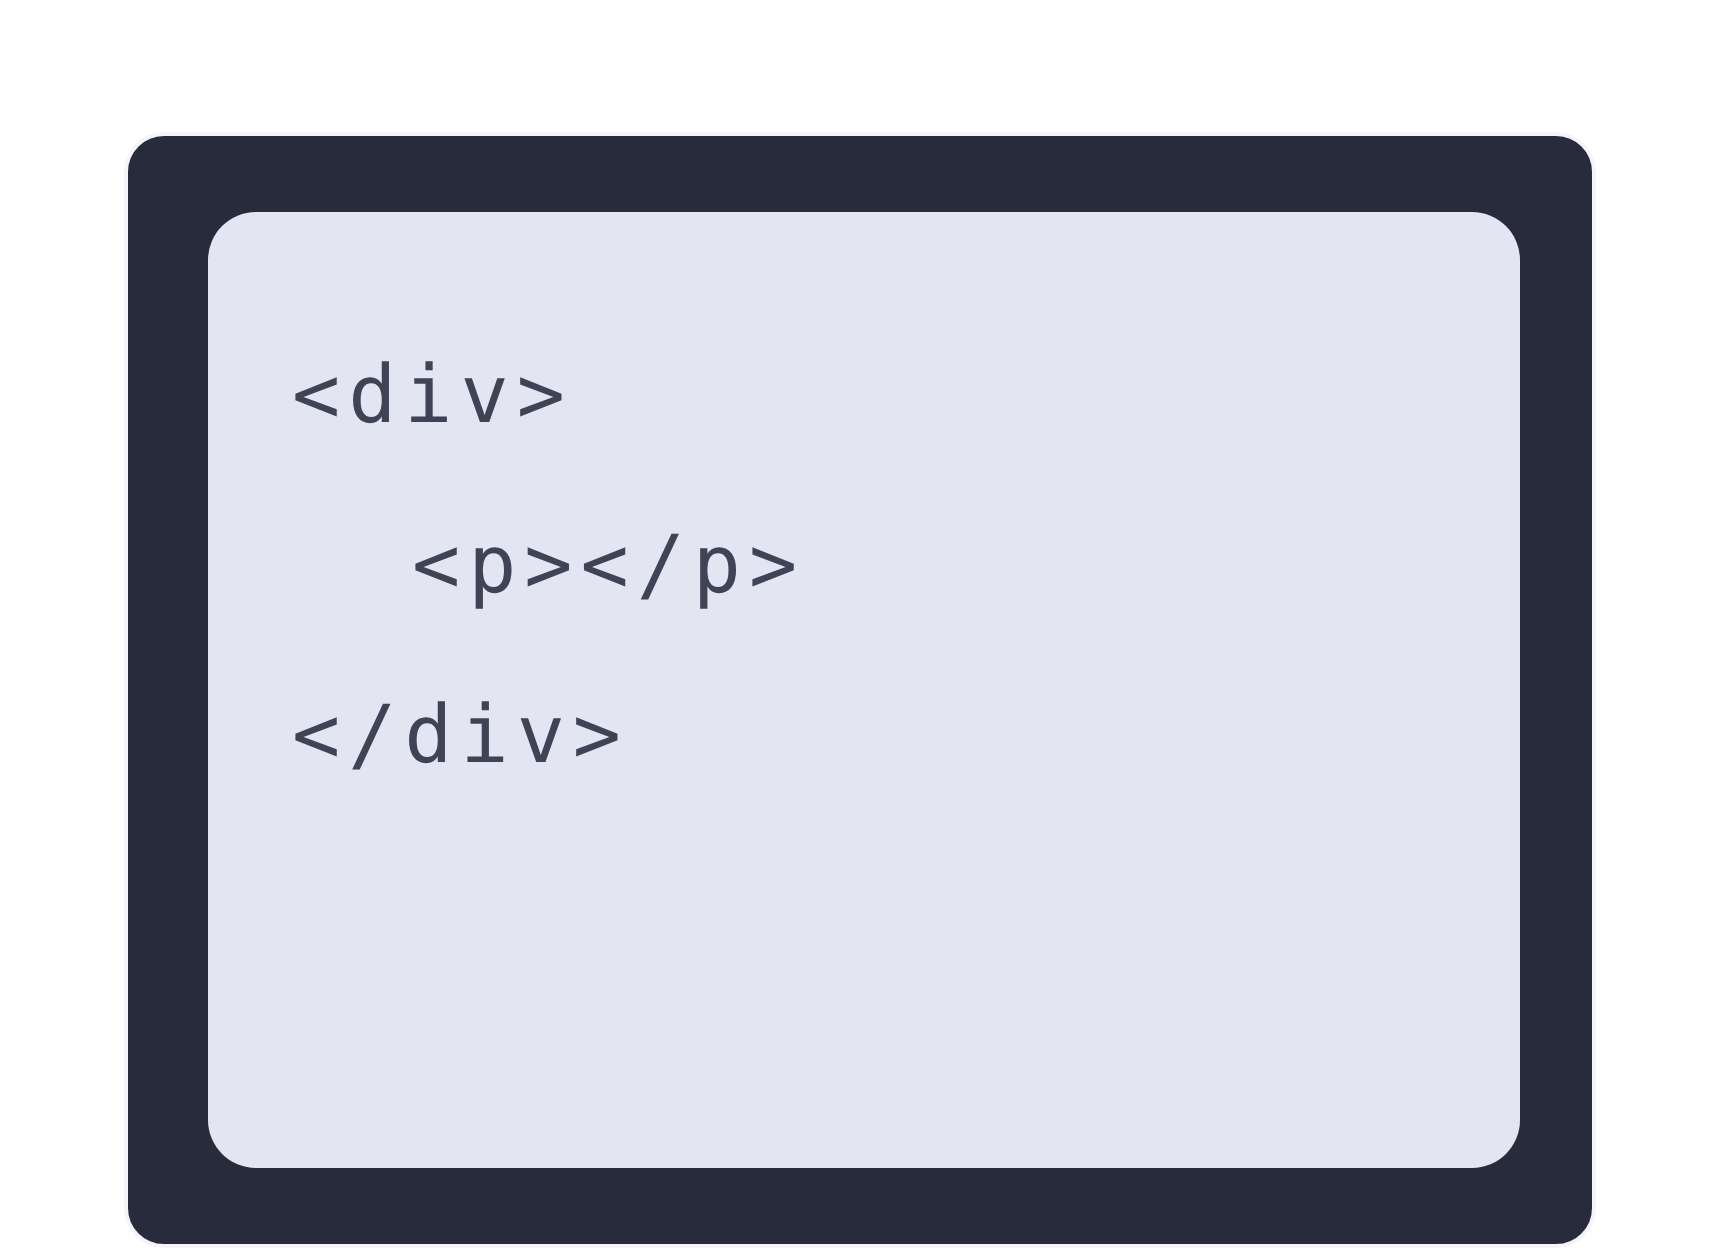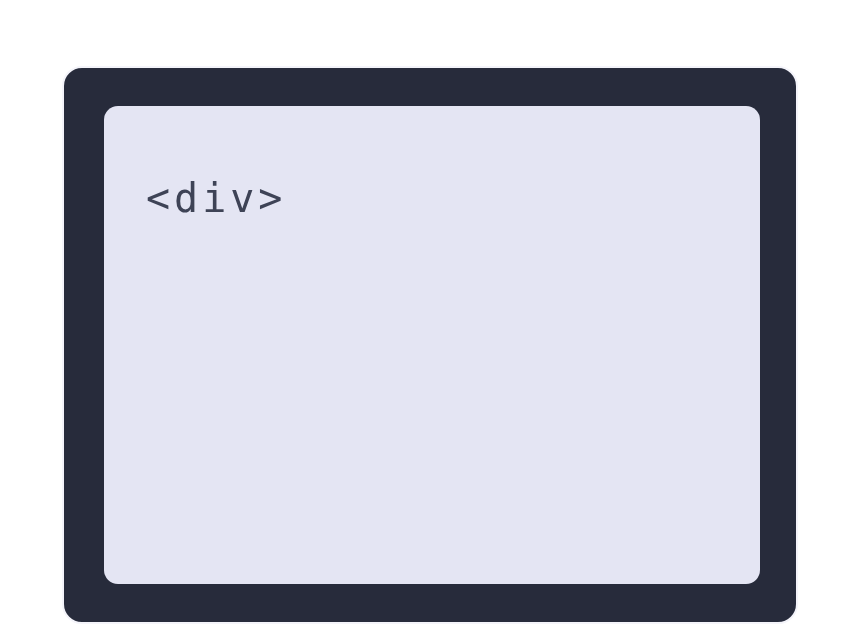--- a/index.html
+++ b/index.html
@@ -25,21 +25,21 @@
     border-radius: 20px;
     box-sizing: border-box;
   }
   .code-panel {
     position: absolute;
     left: 40px;
     top: 38px;
     width: 656px;
     height: 478px;
     background: #e4e5f3;
-    border-radius: 14px;
+    border-radius: 24px;
     box-sizing: border-box;
     padding: 50px 30px 0 42px;
     display: flex;
     flex-direction: column;
     justify-content: flex-start;
   }
   .code-line {
     font-family: "DejaVu Sans Mono", monospace;
     font-size: 40px;
     line-height: 85px;
@@ -50,14 +50,16 @@
   }
   .indent-0 { padding-left: 0; }
   .indent-1 { padding-left: 60px; }
 </style>
 </head>
 <body>
 
 <div class="code-card">
   <div class="code-panel">
     <div class="code-line indent-0">&lt;div&gt;</div>
+    <div class="code-line indent-1">&lt;p&gt;&lt;/p&gt;</div>
+    <div class="code-line indent-0">&lt;/div&gt;</div>
   </div>
 </div>
 
 </body></html>

